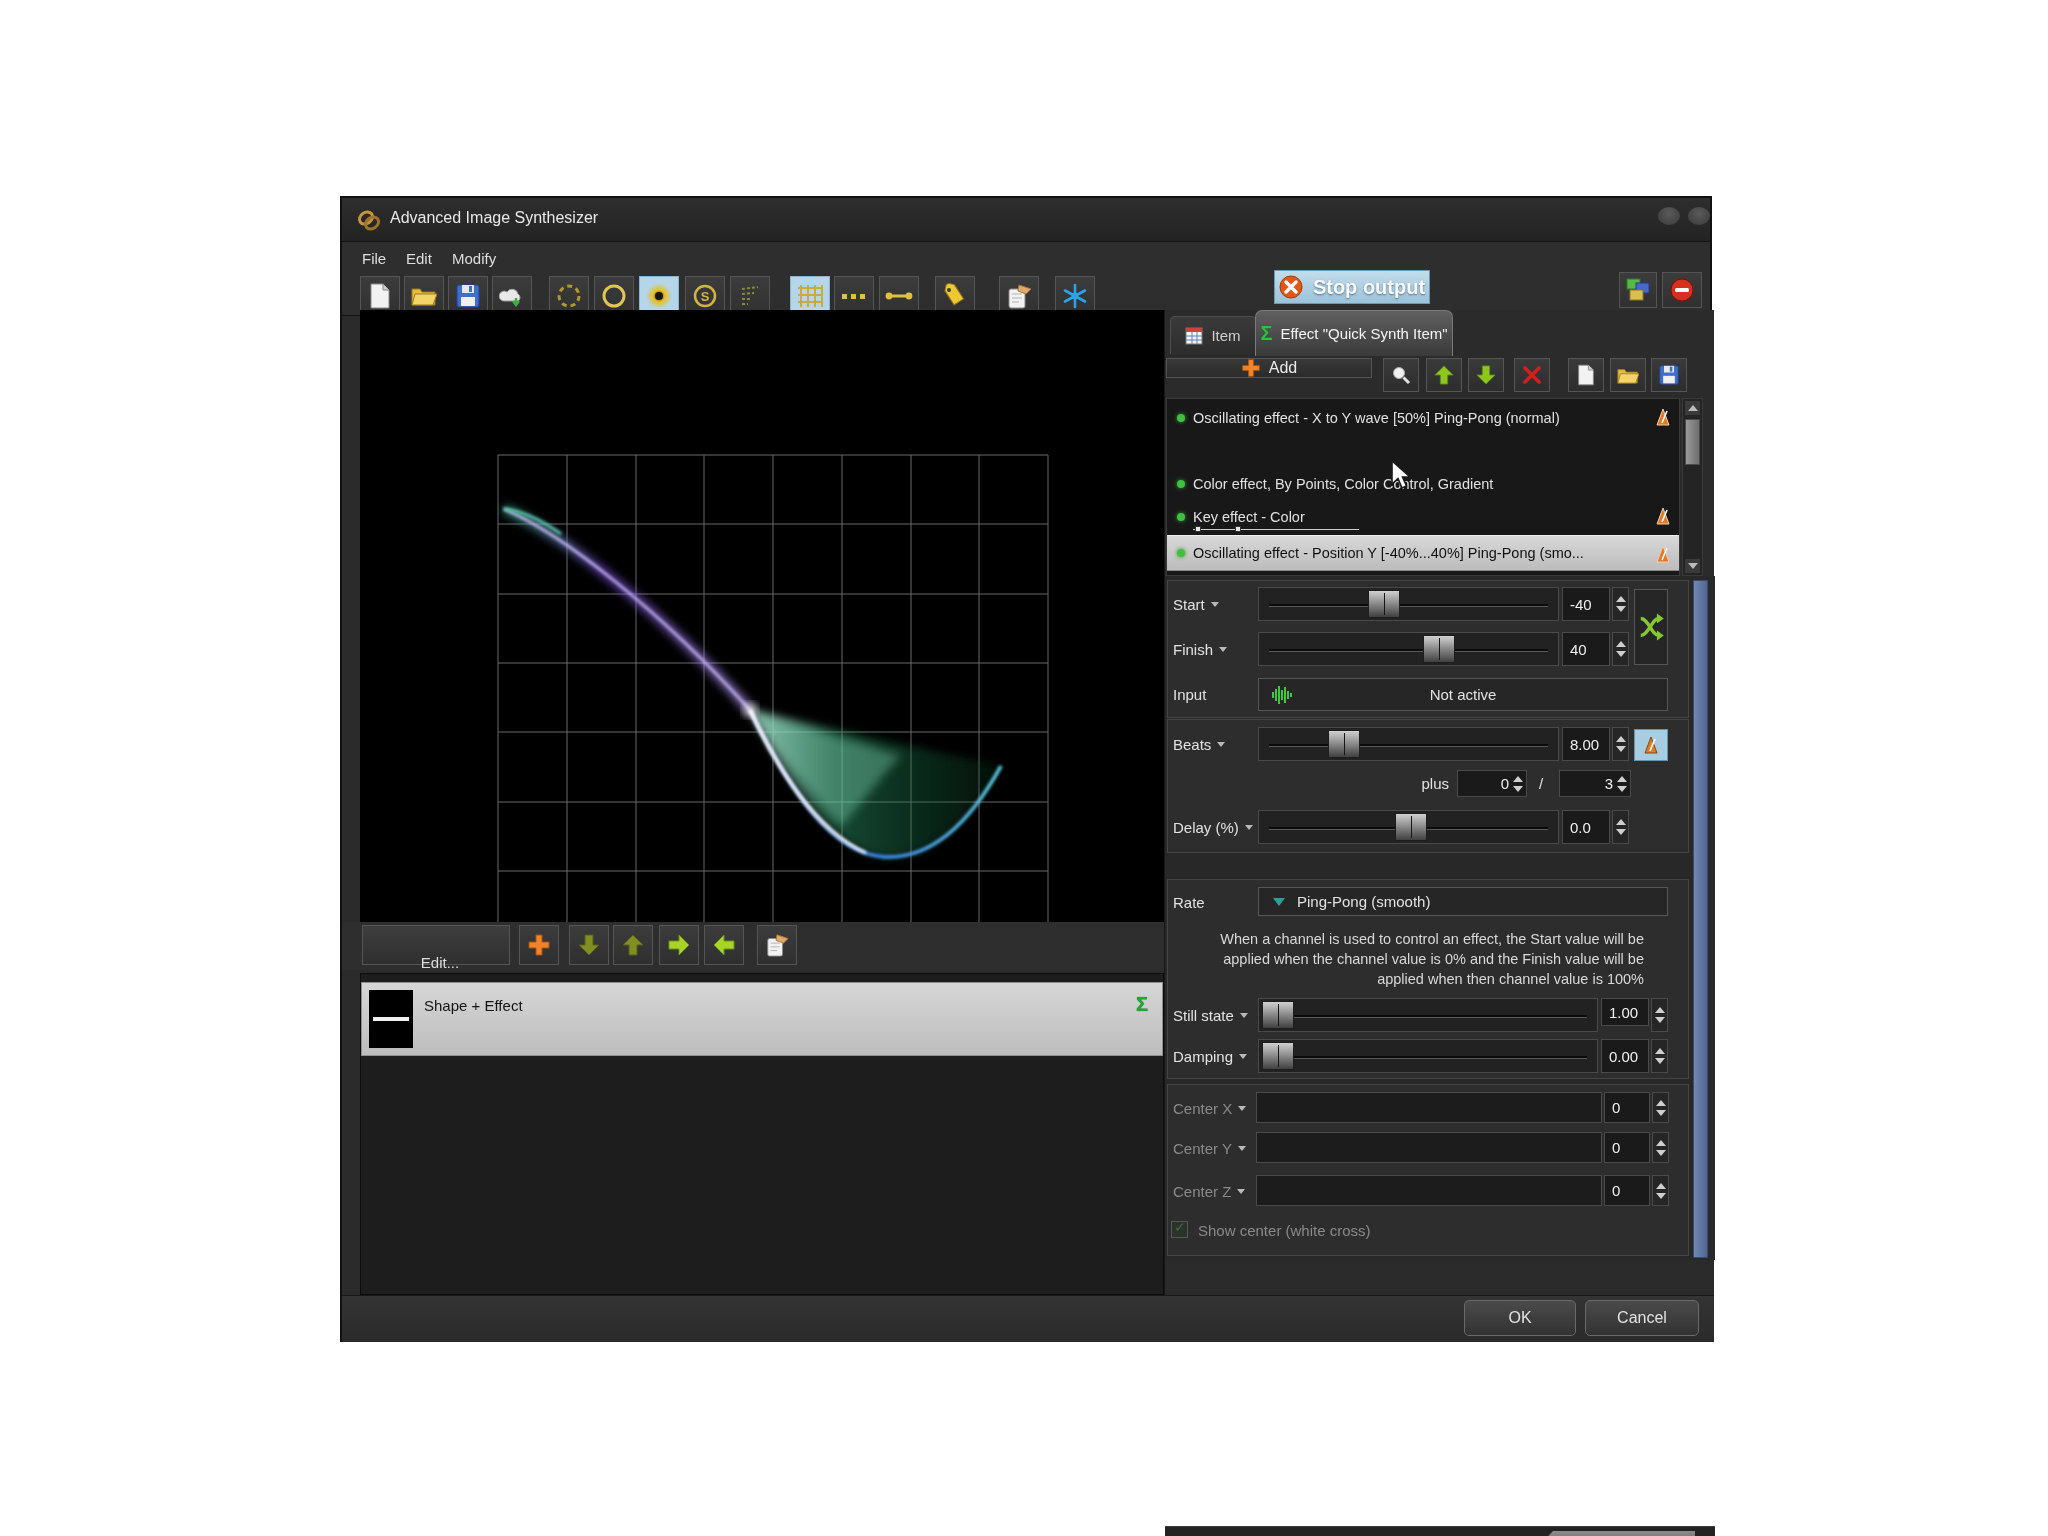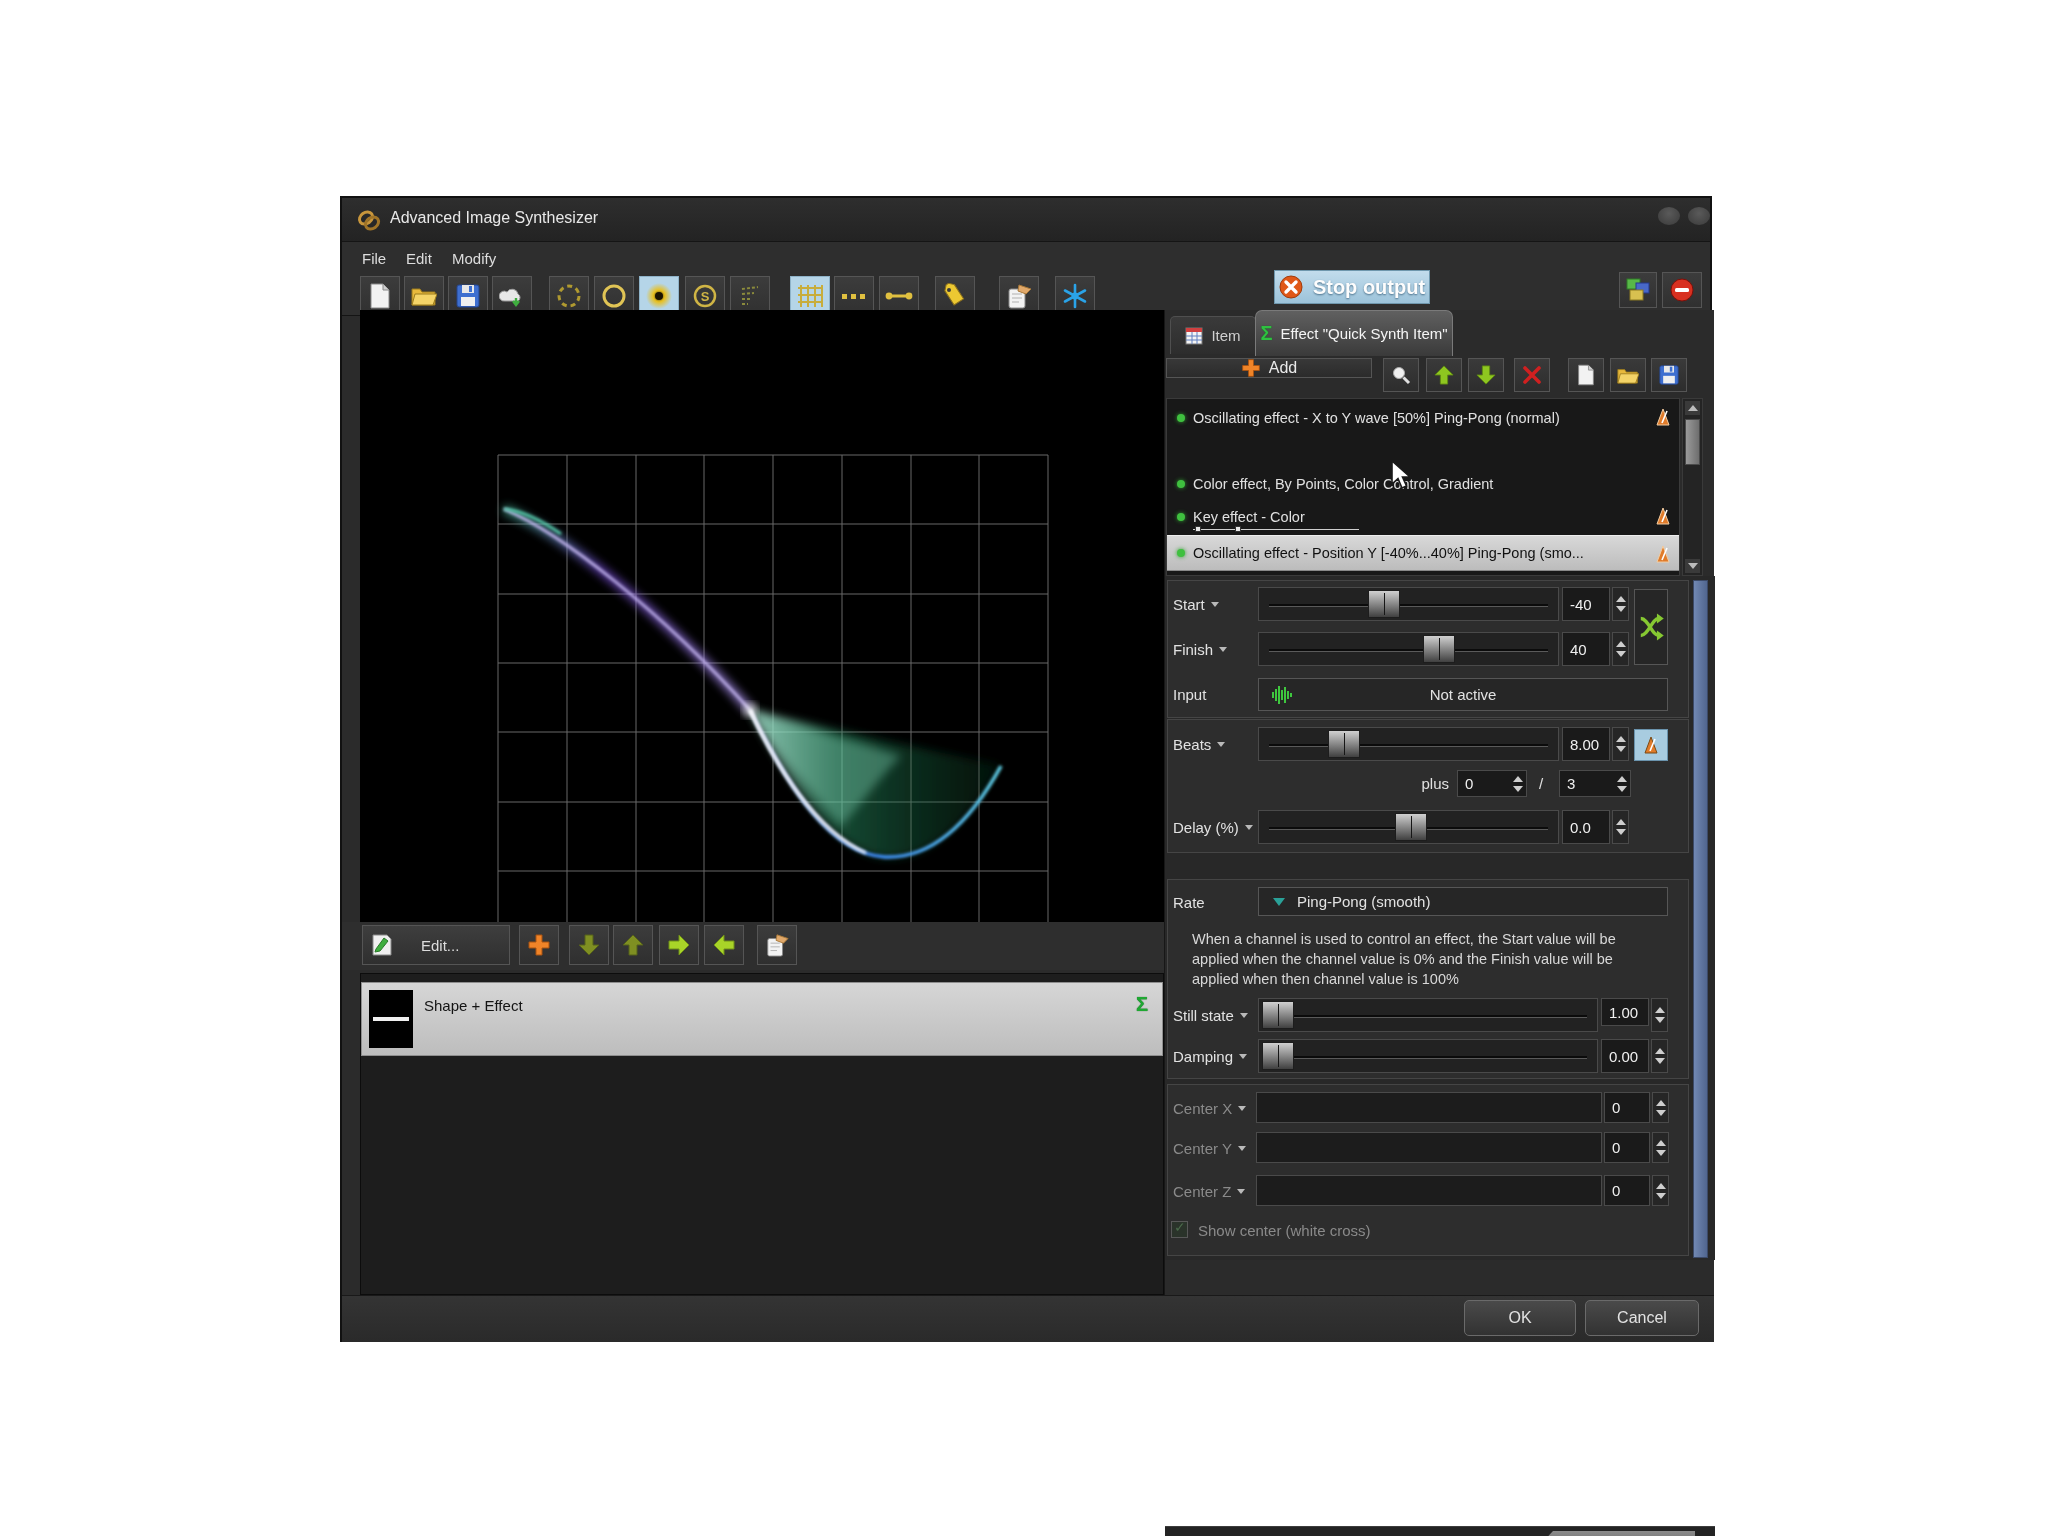--- a/index.html
+++ b/index.html
@@ -19,32 +19,32 @@
         display:flex;align-items:center;justify-content:center;}
   .tbtn.sel{background:#b5d5e8;border-color:#8fb3c9;}
   .stopbtn{left:932px;top:72px;width:156px;height:34px;background:linear-gradient(#c2dcec,#9cc3da);
            border:1px solid #6f97ad;display:flex;align-items:center;justify-content:center;gap:10px;}
   .stopbtn span{font-size:20px;font-weight:bold;color:#fdfdfd;text-shadow:0 1px 2px #4a708a;}
   
   .preview{left:18px;top:112px;width:804px;height:612px;background:#000;border:1px solid #000;}
   
   .editbar{left:0;top:724px;width:822px;height:48px;background:#2e2e2e;}
   .editbtn{left:20px;top:727px;width:148px;height:40px;background:linear-gradient(#3e3e3e,#2f2f2f);
-           border:1px solid #555;display:flex;align-items:center;gap:28px;padding-left:8px;color:#ddd;font-size:15px;}
+           border:1px solid #555;display:flex;align-items:center;gap:28px;padding-left:8px;color:#ddd;font-size:15px;flex-direction:column;}
   .sbtn{width:40px;height:40px;top:727px;background:linear-gradient(#3c3c3c,#2f2f2f);border:1px solid #555;
         display:flex;align-items:center;justify-content:center;}
   .itemlist{left:18px;top:775px;width:804px;height:322px;background:#1d1d1d;border:1px solid #0c0c0c;}
   .itemrow{left:0;top:8px;width:802px;height:74px;background:linear-gradient(#d6d6d6,#bdbdbd);border:1px solid #8e8e8e;}
   .thumb{left:7px;top:7px;width:44px;height:58px;background:#000;}
   .thumb i{position:absolute;left:4px;right:4px;top:46%;height:4px;background:#f0f0f0;}
   .bottomstrip{left:0;top:1097px;width:1372px;height:47px;background:linear-gradient(#343434,#2a2a2a);border-top:1px solid #191919;}
   .dlgbtn{top:1102px;height:36px;background:linear-gradient(#4a4a4a,#323232);border:1px solid #6a6a6a;border-radius:5px;
           display:flex;align-items:center;justify-content:center;color:#e2e2e2;font-size:16px;}
   
-  .rpanel{left:822px;top:112px;width:550px;height:985px;background:#2b2b2b;border-left:1px solid #171717;}
+  .rpanel{left:822px;top:112px;width:550px;height:985px;background:#2b2b2b;border-left:1px solid #171717;text-align:right;}
   .tab{display:flex;align-items:center;gap:8px;justify-content:center;font-size:15px;}
   .tab.inactive{left:5px;top:6px;width:86px;height:38px;background:linear-gradient(#3a3a3a,#2d2d2d);
                 border:1px solid #4f4f4f;border-bottom:none;border-radius:5px 5px 0 0;color:#cfcfcf;}
   .tab.active{left:90px;top:0px;width:198px;height:46px;background:linear-gradient(#606060,#3a3a3a);
               border:1px solid #7a7a7a;border-bottom:none;border-radius:7px 7px 0 0;color:#f5f5f5;}
   .addrow-btn{width:36px;height:34px;top:48px;background:linear-gradient(#3a3a3a,#2d2d2d);border:1px solid #555;
               display:flex;align-items:center;justify-content:center;}
   .addbtn{left:1px;top:48px;width:206px;height:20px;background:linear-gradient(#383838,#2b2b2b);border:1px solid #555;
           display:flex;align-items:center;justify-content:center;gap:8px;color:#eaeaea;font-size:16px;}
   .efflist{left:1px;top:88px;width:514px;height:178px;background:#181818;border:1px solid #3a3a3a;}

